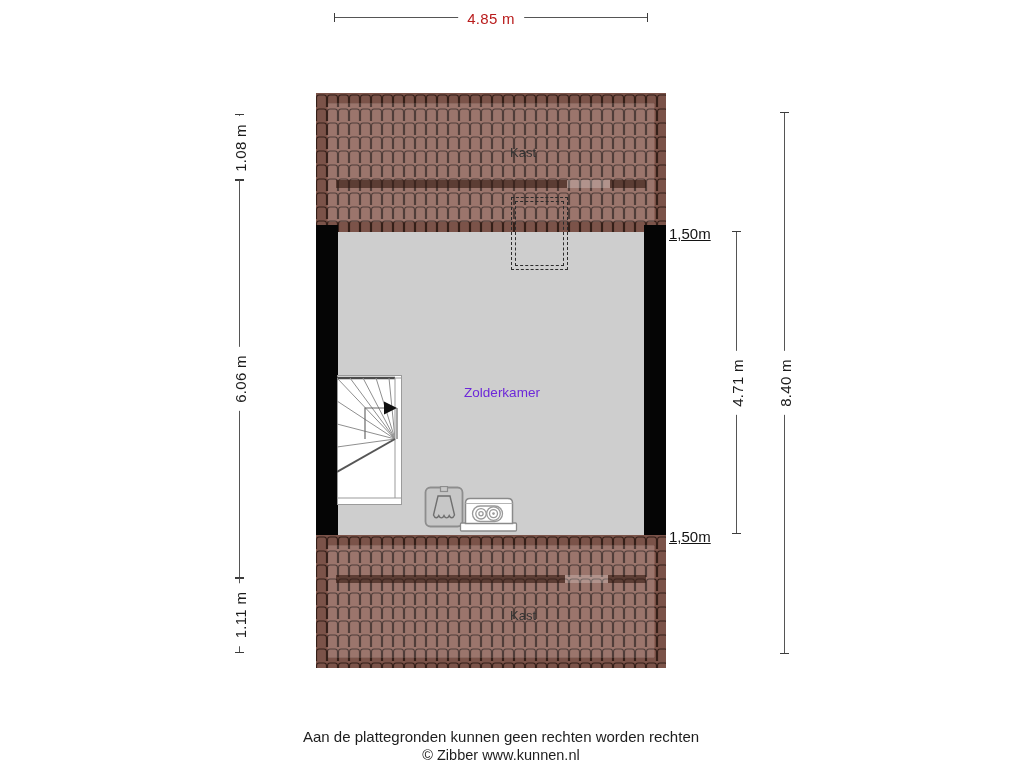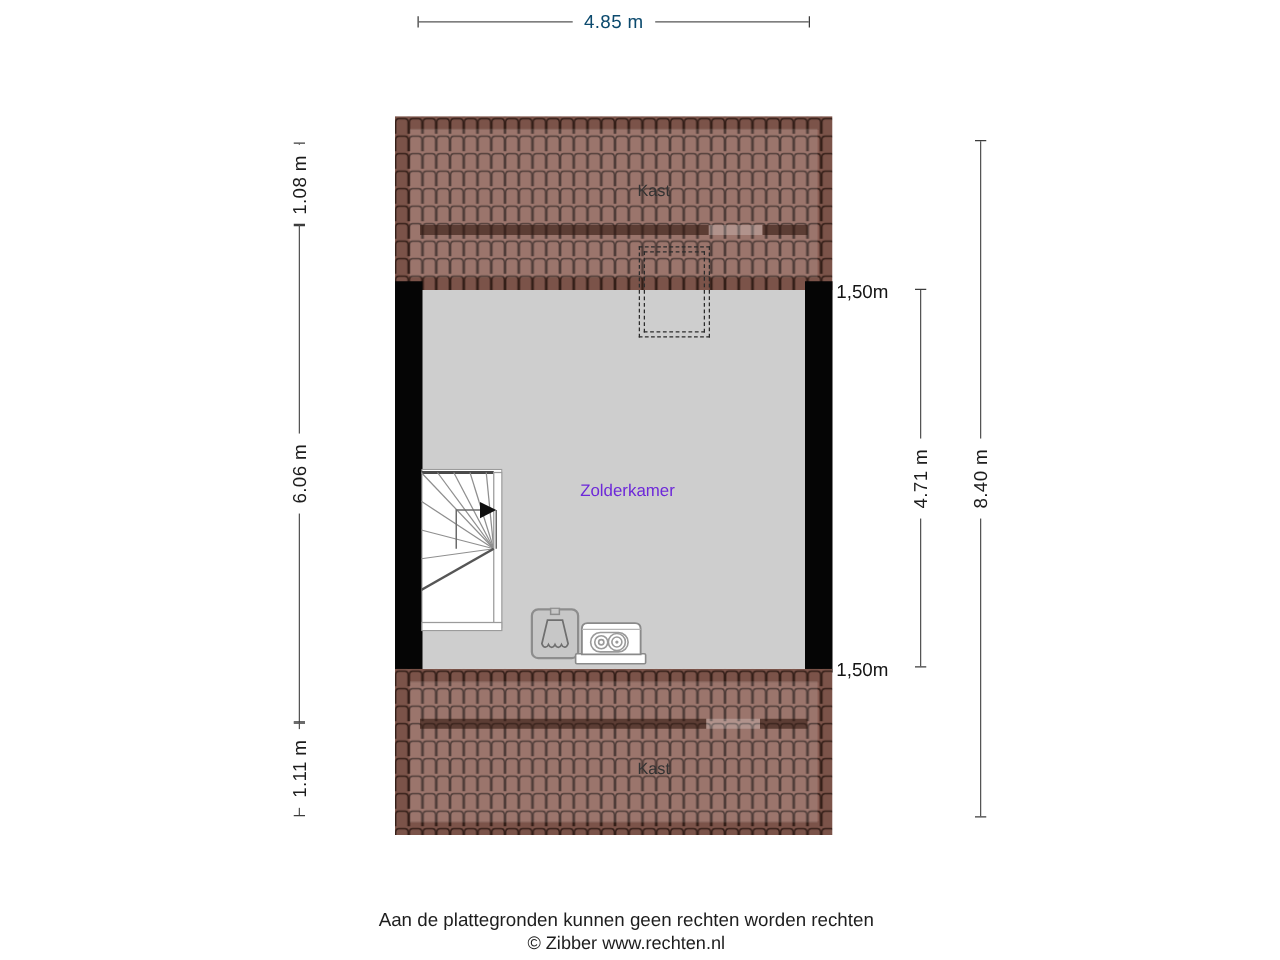--- a/index.html
+++ b/index.html
@@ -20,21 +20,21 @@
   .purlin-gap{fill:#ffffff;opacity:0.22;}
   .room-floor{position:absolute;left:337px;top:232px;width:308px;height:303px;background:var(--floor);}
   .wall{position:absolute;top:225px;height:313px;background:var(--wall);}
   .wall-left{left:316px;width:22px;}
   .wall-right{left:644px;width:22px;}
   
   .plan-label{position:absolute;transform:translate(-50%,-50%);font-size:13px;color:#6d28d9;white-space:nowrap;}
   .kast-label{left:50%;color:#333;}
   .kast-top{top:59px;}
   .kast-bottom{top:80px;}
-  .headroom{position:absolute;font-size:15px;color:#141414;white-space:nowrap;}
+  .headroom{position:absolute;font-size:15px;color:#141414;white-space:nowrap;text-decoration:underline;}
   
   .hatch{position:absolute;left:511px;top:197px;width:57px;height:73px;border:1.6px dashed #2b2b2b;box-sizing:border-box;z-index:6;}
   .hatch-inner{position:absolute;left:3px;top:3px;right:3px;bottom:3px;border:1.4px dashed #2b2b2b;}
   
   .stairs{position:absolute;left:337px;top:375px;z-index:4;}
   .stair-bg{fill:#ffffff;stroke:#9b9b9b;stroke-width:1;}
   .fan{stroke:var(--stair-line);stroke-width:1;}
   .stair-diag{stroke:#565656;stroke-width:2;}
   .stair-topline{stroke:#4a4a4a;stroke-width:2.4;}
   .walkline{fill:none;stroke:#6b6b6b;stroke-width:1.2;}
@@ -50,21 +50,21 @@
   
   .dim-v{position:absolute;width:0;border-left:1px solid var(--dim-line);z-index:7;}
   .dim-v::before{content:"";position:absolute;top:-1px;left:-5px;width:9px;border-top:1.4px solid #3c3c3c;}
   .dim-v::after{content:"";position:absolute;bottom:-1px;left:-5px;width:9px;border-top:1.4px solid #3c3c3c;}
   .vlabel{position:absolute;top:50%;left:-0.5px;transform:translate(-50%,-50%) rotate(-90deg);
     background:#ffffff;padding:1px 8px;font-size:15px;letter-spacing:0.3px;white-space:nowrap;color:#1c1c1c;}
   .dim-h{position:absolute;height:0;border-top:1px solid var(--dim-line);z-index:7;}
   .dim-h::before{content:"";position:absolute;left:-1px;top:-5px;height:9px;border-left:1.4px solid #3c3c3c;}
   .dim-h::after{content:"";position:absolute;right:-1px;top:-5px;height:9px;border-left:1.4px solid #3c3c3c;}
   .hlabel{position:absolute;left:50%;top:-0.5px;transform:translate(-50%,-50%);
-    background:#ffffff;padding:0 9px;font-size:15px;letter-spacing:0.3px;white-space:nowrap;color:#0c4a6e;}
+    background:#ffffff;padding:0 9px;font-size:15px;letter-spacing:0.3px;white-space:nowrap;color:#b91c1c;}
   
   .footer{position:absolute;left:501px;top:727px;transform:translateX(-50%);text-align:center;line-height:1.28;color:#1d1d1d;}
   .footer .line1{font-size:15px;white-space:nowrap;display:block;}
   .footer .line2{font-size:14.5px;white-space:nowrap;display:block;}
 </style>
 </head>
 <body>
 
 <div class="canvas">
 
@@ -170,16 +170,16 @@
 
   <div class="dim-v" style="left:736px;top:232px;height:301px;">
     <span class="vlabel">4.71 m</span>
   </div>
   <div class="dim-v" style="left:784px;top:113px;height:540px;">
     <span class="vlabel">8.40 m</span>
   </div>
 
   <div class="footer">
     <span class="line1">Aan de plattegronden kunnen geen rechten worden rechten</span>
-    <span class="line2">© Zibber www.rechten.nl</span>
+    <span class="line2">© Zibber www.kunnen.nl</span>
   </div>
 
 </div>
 
 </body></html>

